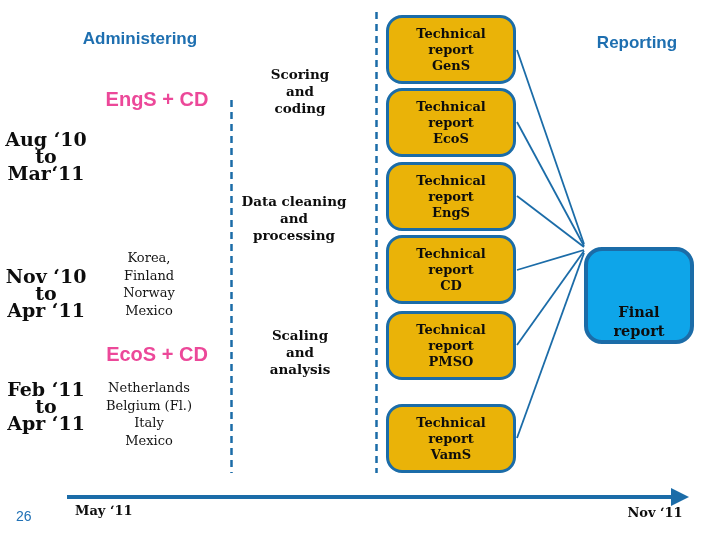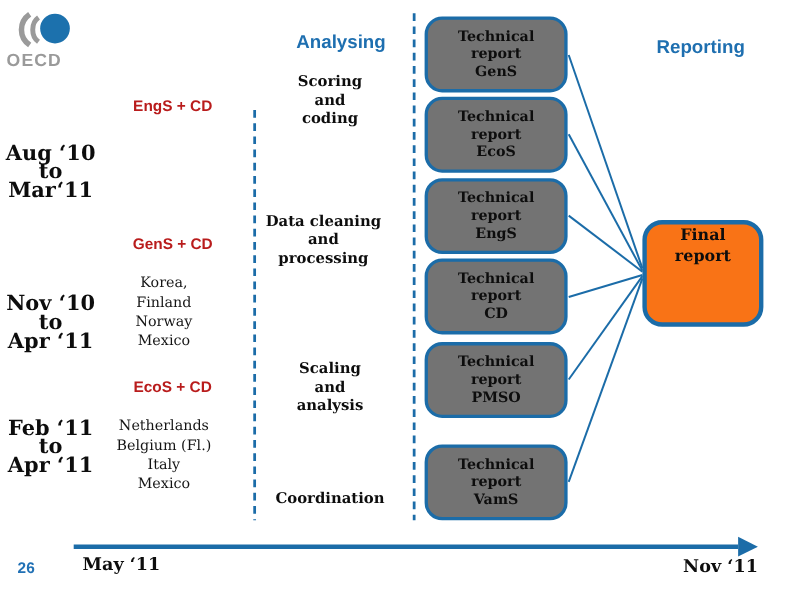--- a/index.html
+++ b/index.html
@@ -2,60 +2,51 @@
 <html><head>
 <meta charset="utf-8">
 <style>
   html,body{margin:0;padding:0;background:#fff;}
   #slide{position:relative;width:720px;height:540px;background:#ffffff;overflow:hidden;
          font-family:"Liberation Sans",sans-serif;}
   .abs{position:absolute;}
   .center{text-align:center;}
   .pre{white-space:pre-line;}
   .hdr{font-family:"Liberation Sans",sans-serif;font-weight:bold;font-size:17px;color:#1e6fb0;}
-  .testname{font-family:"Liberation Sans",sans-serif;font-weight:bold;font-size:14px;color:#b91c1c;}
+  .testname{font-family:"Liberation Sans",sans-serif;font-weight:bold;font-size:20px;color:#ec4899;}
   .dates{font-family:"DejaVu Serif",serif;font-weight:bold;font-size:19px;line-height:17px;color:#0d0d0d;}
   .countries{font-family:"DejaVu Serif",serif;font-size:13px;line-height:17.5px;color:#141414;}
   .phase{font-family:"DejaVu Serif",serif;font-weight:bold;font-size:13.5px;line-height:17px;color:#0d0d0d;}
   .techbox{box-sizing:border-box;left:386px;width:130px;height:69px;border:3px solid #1b6ca8;
-           border-radius:16px;background:#737373;display:flex;align-items:center;justify-content:center;}
+           border-radius:16px;background:#eab308;display:flex;align-items:center;justify-content:center;}
   .techbox .txt{font-family:"DejaVu Serif",serif;font-weight:bold;font-size:13px;line-height:16px;
                 color:#0d0d0d;text-align:center;white-space:pre-line;}
-  .finalbox{box-sizing:border-box;border:4px solid #1b6ca8;border-radius:18px;background:#f97316;
-            display:flex;align-items:flex-start;justify-content:center;}
+  .finalbox{box-sizing:border-box;border:4px solid #1b6ca8;border-radius:18px;background:#0ea5e9;
+            display:flex;align-items:flex-end;justify-content:center;margin-top:47px;}
   .finalbox .txt{font-family:"DejaVu Serif",serif;font-weight:bold;font-size:14.5px;line-height:19px;
                  color:#0d0d0d;text-align:center;white-space:pre-line;}
-  .tlabel{font-family:"DejaVu Serif",serif;font-weight:bold;font-size:16px;color:#0d0d0d;}
-  .pagenum{font-family:"Liberation Sans",sans-serif;font-weight:bold;font-size:14px;color:#2171b5;}
+  .tlabel{font-family:"DejaVu Serif",serif;font-weight:bold;font-size:13px;color:#0d0d0d;}
+  .pagenum{font-family:"Liberation Sans",sans-serif;font-weight:normal;font-size:14px;color:#2171b5;}
   .logotext{font-family:"Liberation Sans",sans-serif;font-weight:bold;font-size:16px;color:#9a9a9a;letter-spacing:1px;}
   svg{display:block;}
 </style>
 </head>
 <body>
 
 <div id="slide">
 
-  <div class="abs" style="left:6px;top:8px;width:66px;height:58px;">
-    <svg width="66" height="38" viewBox="0 0 66 38">
-      <path d="M21,5 C11,12 11,26 21,33" stroke="#9a9a9a" stroke-width="5" fill="none"></path>
-      <path d="M29,8 C22,13 22,25 29,30" stroke="#9a9a9a" stroke-width="4.5" fill="none"></path>
-      <circle cx="44" cy="18" r="13.5" fill="#1c71ad"></circle>
-    </svg>
-    <div class="logotext" style="margin-top:1px;">OECD</div>
-  </div>
 
-  <div class="abs hdr center" style="left:225px;top:29px;width:170px;">Analysing</div>
+  <div class="abs hdr center" style="left:55px;top:29px;width:170px;">Administering</div>
   <div class="abs hdr center" style="left:552px;top:33px;width:170px;">Reporting</div>
 
   <div class="abs testname center" style="left:82px;top:88px;width:150px;">EngS + CD</div>
   <div class="abs dates center pre" style="left:5px;top:131px;width:82px;">Aug ‘10
 to
 Mar‘11</div>
 
-  <div class="abs testname center" style="left:82px;top:213px;width:150px;">GenS + CD</div>
   <div class="abs dates center pre" style="left:5px;top:268px;width:82px;">Nov ‘10
 to
 Apr ‘11</div>
   <div class="abs countries center pre" style="left:88px;top:249px;width:122px;">Korea,
 Finland
 Norway
 Mexico</div>
 
   <div class="abs testname center" style="left:82px;top:343px;width:150px;">EcoS + CD</div>
   <div class="abs dates center pre" style="left:5px;top:381px;width:82px;">Feb ‘11
@@ -68,21 +59,20 @@
 
   <div class="abs phase center pre" style="left:225px;top:66px;width:150px;">Scoring
 and
 coding</div>
   <div class="abs phase center pre" style="left:216px;top:193px;width:156px;">Data cleaning
 and
 processing</div>
   <div class="abs phase center pre" style="left:225px;top:327px;width:150px;">Scaling
 and
 analysis</div>
-  <div class="abs phase center" style="left:220px;top:445px;width:160px;">Coordination</div>
 
   <div class="abs techbox" style="top:15px;">
     <div class="txt">Technical
 report
 GenS</div>
   </div>
   <div class="abs techbox" style="top:88px;">
     <div class="txt">Technical
 report
 EcoS</div>

